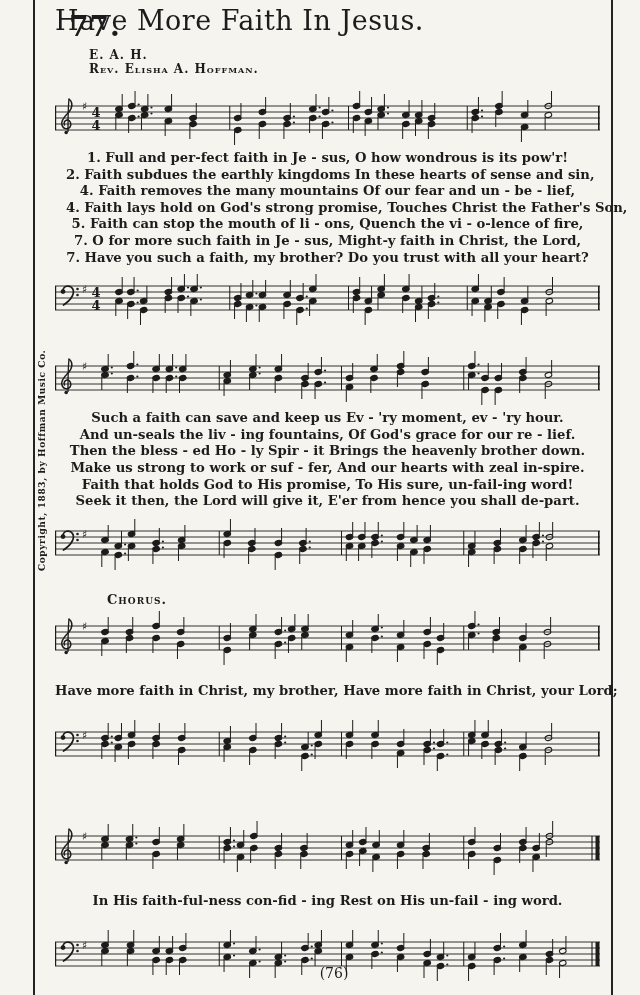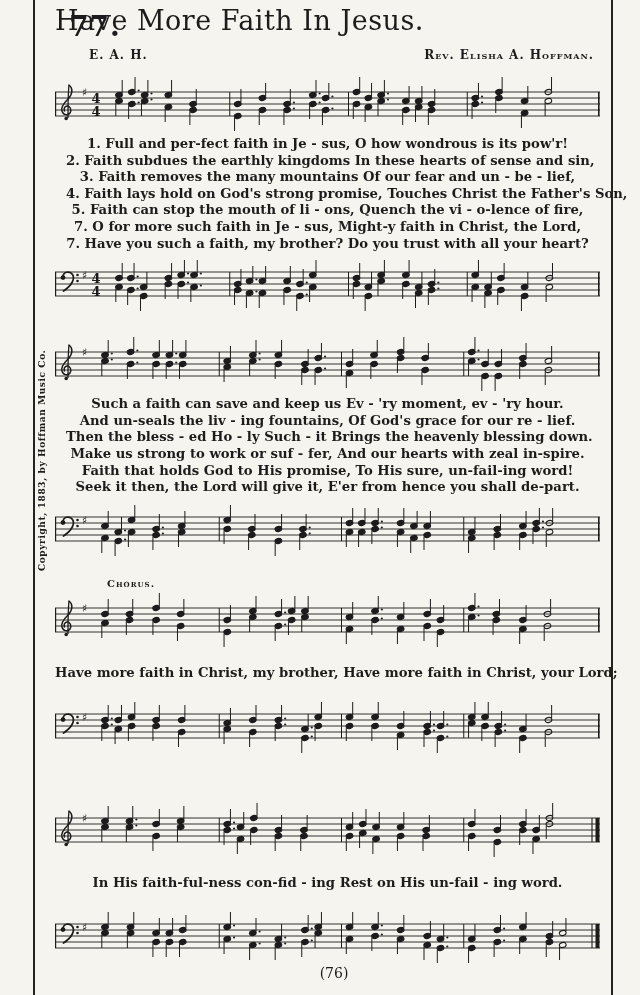--- a/index.html
+++ b/index.html
@@ -13,36 +13,36 @@
   .edge.left { left:33px; }
   .edge.right { right:27px; }
 
   .content { position:absolute; left:55px; top:0; width:545px; }
 
   .header { position:relative; padding-top:5px; height:44px; }
   .hymn-no { position:absolute; left:14px; top:10px; font-size:28px; font-weight:bold; letter-spacing:1px; }
   .title { font-size:27px; font-weight:normal; letter-spacing:0.5px; line-height:32px; }
 
   .authors { display:flex; justify-content:space-between; margin-top:4px; padding:0 6px 0 34px;
-             font-size:12px; font-weight:bold; letter-spacing:1px; }
+             font-size:12px; font-weight:bold; letter-spacing:1px;flex-direction:column; }
   .authors .right { font-variant:small-caps; }
 
   .staff { display:block; width:545px; height:58px; }
   #staff-1t { margin-top:13px; }
   #staff-1b { margin-top:3px; }
   #staff-2t { margin-top:22px; }
   #staff-2b { margin-top:4px; }
   #staff-3b { margin-top:2px; }
   #staff-4t { margin-top:46px; }
   #staff-4b { margin-top:2px; }
 
   .verses { text-align:center; margin:3px 11px; }
   .verse-line { font-size:13.2px; font-weight:bold; line-height:16.6px; white-space:nowrap; }
 
-  .chorus-label { margin:20px 0 2px 52px; font-size:10px; font-weight:bold; font-variant:small-caps; letter-spacing:1px; }
+  .chorus-label { margin:20px 0 2px 52px; font-size:13px; font-weight:bold; font-variant:small-caps; letter-spacing:1px; }
   .lyric-line { text-align:center; font-size:13.2px; font-weight:bold; line-height:18px; margin:15px 0; white-space:nowrap; }
 
   .copyright {
     position:absolute; left:37px; top:295px; height:330px;
     writing-mode:vertical-rl; transform:rotate(180deg);
     font-size:9px; font-weight:bold; letter-spacing:0.6px; white-space:nowrap; text-align:center;
   }
   .page-number { position:absolute; bottom:14px; left:0; right:0; text-align:center; font-size:14px;padding-left:28px; }
 </style>
 </head>
@@ -176,21 +176,21 @@
         <ellipse cx="493.325" cy="17" rx="3.4" ry="2.5" fill="none" stroke="#1c1c1c" stroke-width="1.1" transform="rotate(-16 493.325 17)"></ellipse>
         <ellipse cx="493.325" cy="26" rx="3.4" ry="2.5" fill="none" stroke="#1c1c1c" stroke-width="1.1" transform="rotate(-16 493.325 26)"></ellipse>
         <line x1="496.525" y1="15.5" x2="496.525" y2="2" stroke="#1c1c1c" stroke-width="1"></line>
         <line x1="490.125" y1="27.5" x2="490.125" y2="41" stroke="#1c1c1c" stroke-width="1"></line>
         <line x1="543.8" y1="17" x2="543.8" y2="41" stroke="#1c1c1c" stroke-width="1.6"></line>
       </svg>
 
     <div class="verses">
       <div class="verse-line">1. Full and per-fect faith in Je - sus,   O how wondrous is its pow'r!</div>
       <div class="verse-line">2. Faith subdues the earthly kingdoms In these hearts of sense and sin,</div>
-      <div class="verse-line">3. Faith removes the many mountains Of our fear and un - be - lief,</div>
+      <div class="verse-line">4. Faith removes the many mountains Of our fear and un - be - lief,</div>
       <div class="verse-line">4. Faith lays hold on God's strong promise, Touches Christ the Father's Son,</div>
       <div class="verse-line">5. Faith can stop the mouth of li - ons, Quench the vi - o-lence of fire,</div>
       <div class="verse-line">7. O  for more such faith in Je - sus,   Might-y faith in Christ, the Lord,</div>
       <div class="verse-line">7. Have you such a faith, my brother?  Do you trust with all your heart?</div>
     </div>
 
     <svg class="staff" id="staff-1b" viewBox="0 0 545 58">
         <line x1="0" y1="17" x2="545" y2="17" stroke="#1c1c1c" stroke-width="0.9"></line>
         <line x1="0" y1="23" x2="545" y2="23" stroke="#1c1c1c" stroke-width="0.9"></line>
         <line x1="0" y1="29" x2="545" y2="29" stroke="#1c1c1c" stroke-width="0.9"></line>
@@ -419,21 +419,21 @@
         <ellipse cx="493.4375" cy="26" rx="3.4" ry="2.5" fill="none" stroke="#1c1c1c" stroke-width="1.1" transform="rotate(-16 493.4375 26)"></ellipse>
         <ellipse cx="493.4375" cy="35" rx="3.4" ry="2.5" fill="none" stroke="#1c1c1c" stroke-width="1.1" transform="rotate(-16 493.4375 35)"></ellipse>
         <line x1="496.6375" y1="24.5" x2="496.6375" y2="11" stroke="#1c1c1c" stroke-width="1"></line>
         <line x1="490.2375" y1="36.5" x2="490.2375" y2="50" stroke="#1c1c1c" stroke-width="1"></line>
         <line x1="543.8" y1="17" x2="543.8" y2="41" stroke="#1c1c1c" stroke-width="1.6"></line>
       </svg>
 
     <div class="verses">
       <div class="verse-line">Such a faith can save and keep us    Ev - 'ry moment, ev - 'ry hour.</div>
       <div class="verse-line">And un-seals the liv - ing fountains, Of God's grace for our re - lief.</div>
-      <div class="verse-line">Then the bless - ed Ho - ly Such - it  Brings the heavenly blessing down.</div>
+      <div class="verse-line">Then the bless - ed Ho - ly Spir - it  Brings the heavenly brother down.</div>
       <div class="verse-line">Make us strong to work or suf - fer,   And our hearts with zeal in-spire.</div>
       <div class="verse-line">Faith that holds God to His promise,   To His sure, un-fail-ing word!</div>
       <div class="verse-line">Seek  it then, the Lord will give it,   E'er from hence you shall de-part.</div>
     </div>
 
     <svg class="staff" id="staff-2b" viewBox="0 0 545 58">
         <line x1="0" y1="17" x2="545" y2="17" stroke="#1c1c1c" stroke-width="0.9"></line>
         <line x1="0" y1="23" x2="545" y2="23" stroke="#1c1c1c" stroke-width="0.9"></line>
         <line x1="0" y1="29" x2="545" y2="29" stroke="#1c1c1c" stroke-width="0.9"></line>
         <line x1="0" y1="35" x2="545" y2="35" stroke="#1c1c1c" stroke-width="0.9"></line>

